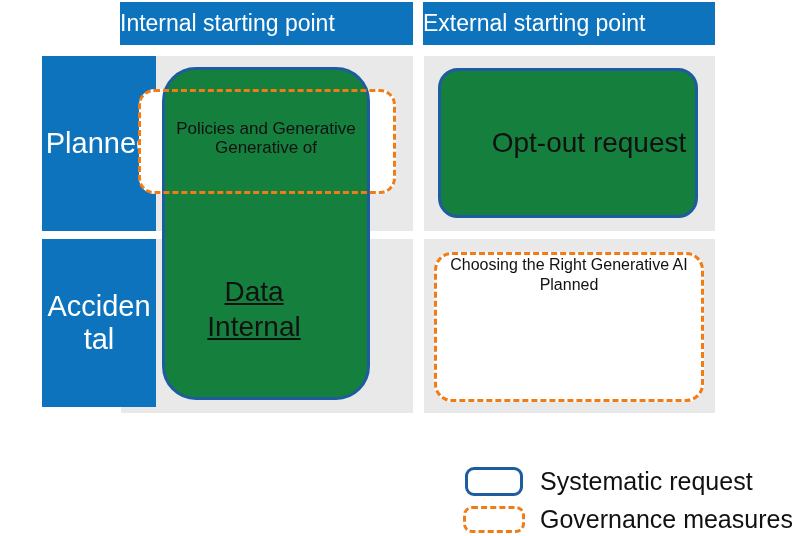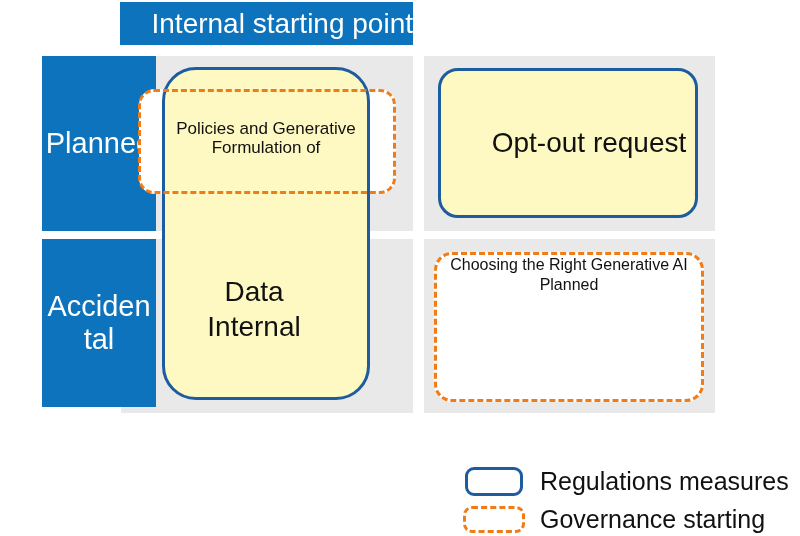--- a/index.html
+++ b/index.html
@@ -16,22 +16,22 @@
     overflow: hidden;
   }
   .abs { position: absolute; box-sizing: border-box; }
 
   
   .col-header {
     background: var(--header_blue, #0d73bc);
     color: var(--header_text, #ffffff);
     display: flex;
     align-items: center;
-    justify-content: flex-end;
-    font-size: 28px;
+    justify-content: flex-start;
+    font-size: 23px;
     z-index: 1;
   }
   .col-header.internal { left: 120px; top: 2px;  width: 293px; height: 43px; }
   .col-header.external { left: 423px; top: 2px;  width: 292px; height: 43px; }
 
   .row-header {
     background: var(--header_blue, #0d73bc);
     color: var(--header_text, #ffffff);
     display: flex;
     flex-direction: column;
@@ -49,21 +49,21 @@
 
   
   .cell { background: var(--cell_background_gray, #e9e9e9); z-index: 0; }
   .cell.tl { left: 121px; top: 56px;  width: 292px; height: 175px; }
   .cell.tr { left: 424px; top: 56px;  width: 291px; height: 175px; }
   .cell.bl { left: 121px; top: 239px; width: 292px; height: 174px; }
   .cell.br { left: 424px; top: 239px; width: 291px; height: 174px; }
 
   
   .sys-box {
-    background: #fef9c3;
+    background: #15803d;
     border: 3px solid var(--systematic_border_blue, #1d5c9e);
     padding-left: 42px;
   }
   .gov-box {
     border: 3px dashed var(--governance_border_orange, #f07c17);
     background: transparent;
   }
   .box-tall {
     left: 162px; top: 67px; width: 208px; height: 333px;
     border-radius: 34px;
@@ -88,20 +88,21 @@
     color: var(--body_text, #111111);
     z-index: 5;
   }
   .label-data-filtering {
     left: 162px; top: 274px; width: 184px;
     text-align: center;
     font-size: 28px;
     line-height: 35px;
     color: var(--body_text, #111111);
     z-index: 3;
+    text-decoration: underline;
   }
   .box-opt-out {
     left: 438px; top: 68px; width: 260px; height: 150px;
     border-radius: 20px;
     display: flex;
     align-items: center;
     justify-content: center;
     font-size: 28px;
     color: var(--body_text, #111111);
     z-index: 2;
@@ -151,20 +152,23 @@
   }
 </style>
 </head>
 <body>
 
 <div id="stage">
 
   <div class="abs col-header internal">
     <span>Internal starting point</span>
   </div>
+  <div class="abs col-header external">
+    <span>External starting point</span>
+  </div>
 
   <div class="abs row-header planned">
     <span>Planned</span>
   </div>
   <div class="abs row-header accidental">
     <span>Acciden</span>
     <span>tal</span>
   </div>
 
   <div class="abs cell tl"></div>
@@ -173,39 +177,39 @@
   <div class="abs cell br"></div>
 
   <div class="abs sys-box box-tall"></div>
 
   <div class="abs gov-ear left"></div>
   <div class="abs gov-ear right"></div>
 
   <div class="abs gov-box policies"></div>
   <div class="abs label-policies">
     <span class="line">Policies and Generative</span>
-    <span class="line">Formulation of</span>
+    <span class="line">Generative of</span>
   </div>
 
   <div class="abs label-data-filtering">
     <span class="line">Data</span>
     <span class="line">Internal</span>
   </div>
 
   <div class="abs sys-box box-opt-out">
     <span>Opt-out request</span>
   </div>
 
   <div class="abs gov-box box-vendor">
     <span class="line">Choosing the Right Generative AI</span>
     <span class="line">Planned</span>
   </div>
 
   <div class="abs legend-row systematic">
     <div class="legend-swatch systematic"></div>
-    <span class="legend-label">Regulations measures</span>
+    <span class="legend-label">Systematic request</span>
   </div>
   <div class="abs legend-row governance">
     <div class="legend-swatch governance"></div>
-    <span class="legend-label">Governance starting</span>
+    <span class="legend-label">Governance measures</span>
   </div>
 
 </div>
 
 </body></html>

